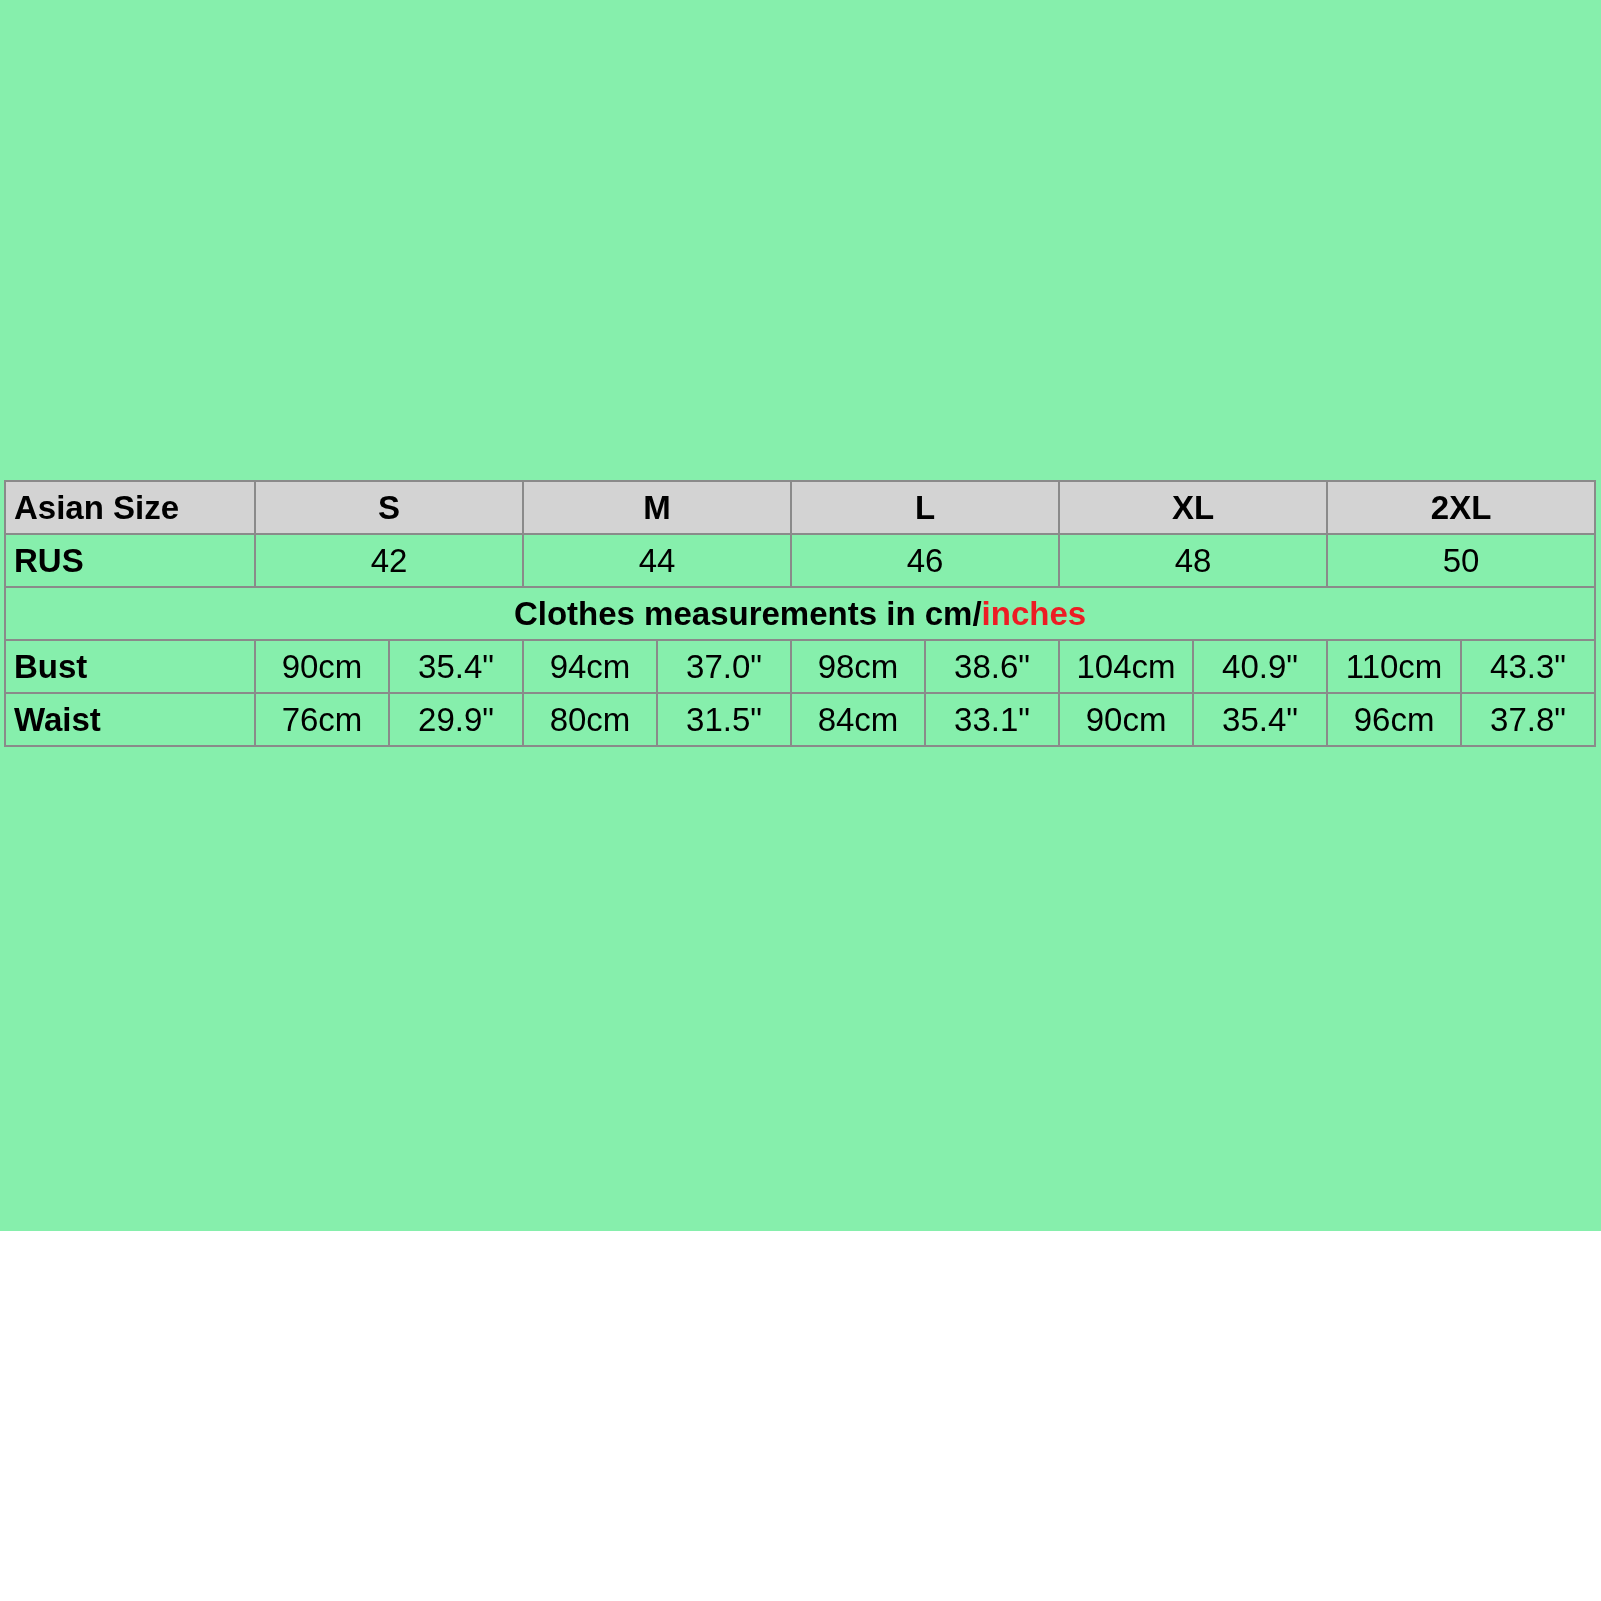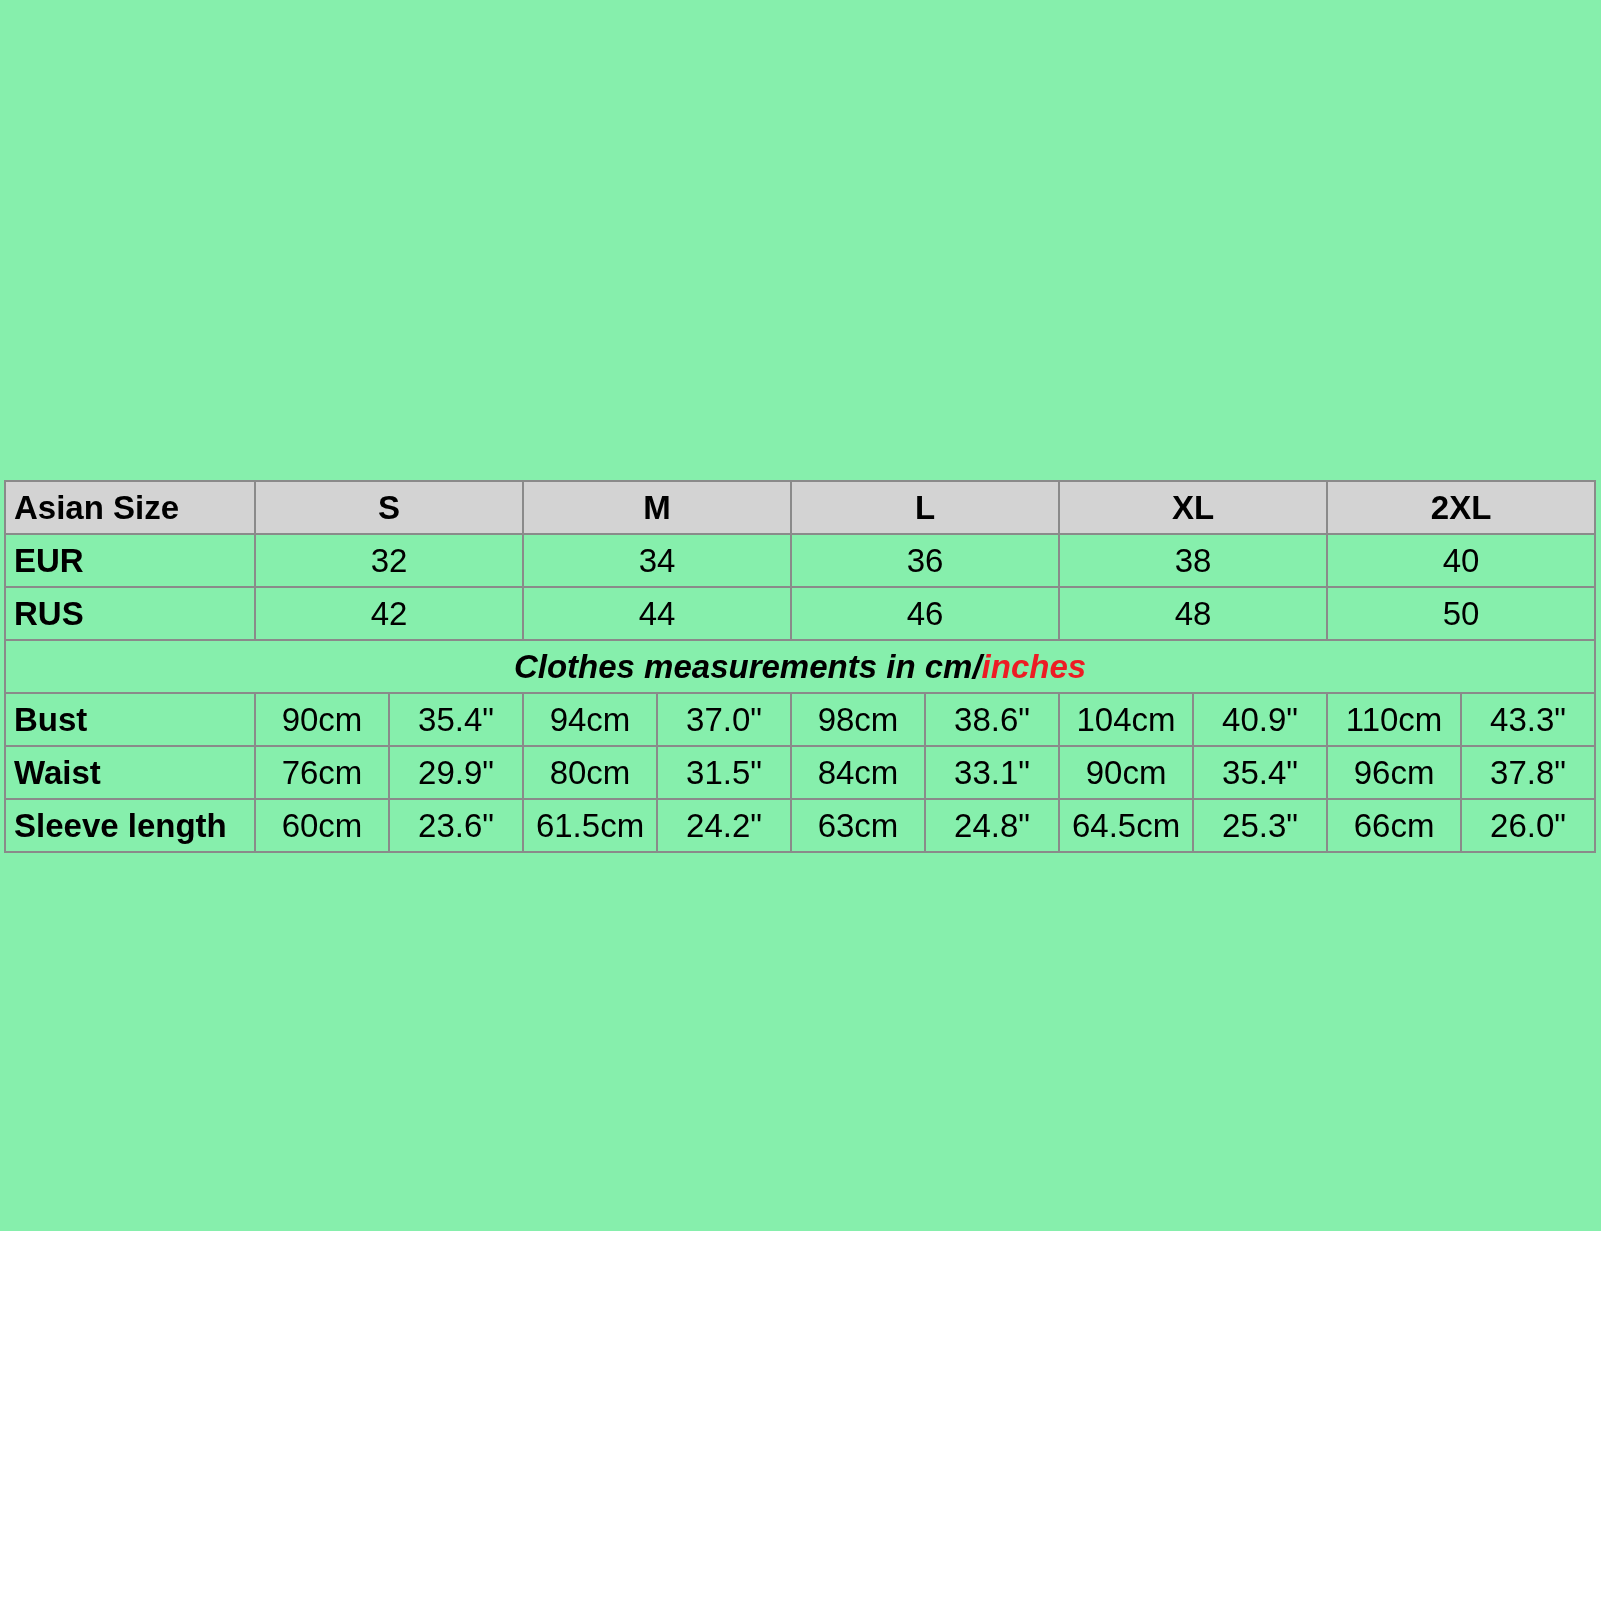--- a/index.html
+++ b/index.html
@@ -47,21 +47,20 @@
   }
   tr.header-row th { background: #d3d3d3; }
   tr.header-row th.size-h {
     text-align: center;
     padding-left: 0;
   }
   td.title-cell {
     text-align: left;
     font-weight: bold;
     padding-left: 6px;
-    font-style: italic;
   }
   .red, td.inch { color: #ed1c24; }
 </style>
 </head>
 <body>
 
 <div class="canvas">
   <table class="size-chart">
     <colgroup>
       <col class="c-label">
@@ -80,28 +79,20 @@
     <tbody>
         <tr class="header-row">
       <th>Asian Size</th>
       <th class="size-h" colspan="2">S</th>
       <th class="size-h" colspan="2">M</th>
       <th class="size-h" colspan="2">L</th>
       <th class="size-h" colspan="2">XL</th>
       <th class="size-h" colspan="2">2XL</th>
     </tr>
 
-    <tr>
-      <th>EUR</th>
-      <td colspan="2">32</td>
-      <td colspan="2">34</td>
-      <td colspan="2">36</td>
-      <td colspan="2">38</td>
-      <td colspan="2">40</td>
-    </tr>
 
 
 
     <tr>
       <th>RUS</th>
       <td colspan="2">42</td>
       <td colspan="2">44</td>
       <td colspan="2">46</td>
       <td colspan="2">48</td>
       <td colspan="2">50</td>
@@ -133,29 +124,16 @@
       <td class="cm">80cm</td>
       <td class="inch">31.5"</td>
       <td class="cm">84cm</td>
       <td class="inch">33.1"</td>
       <td class="cm">90cm</td>
       <td class="inch">35.4"</td>
       <td class="cm">96cm</td>
       <td class="inch">37.8"</td>
     </tr>
 
-    <tr>
-      <th>Sleeve length</th>
-      <td class="cm">60cm</td>
-      <td class="inch">23.6"</td>
-      <td class="cm">61.5cm</td>
-      <td class="inch">24.2"</td>
-      <td class="cm">63cm</td>
-      <td class="inch">24.8"</td>
-      <td class="cm">64.5cm</td>
-      <td class="inch">25.3"</td>
-      <td class="cm">66cm</td>
-      <td class="inch">26.0"</td>
-    </tr>
 
   </tbody>
     </table>
 </div>
 
 </body></html>

